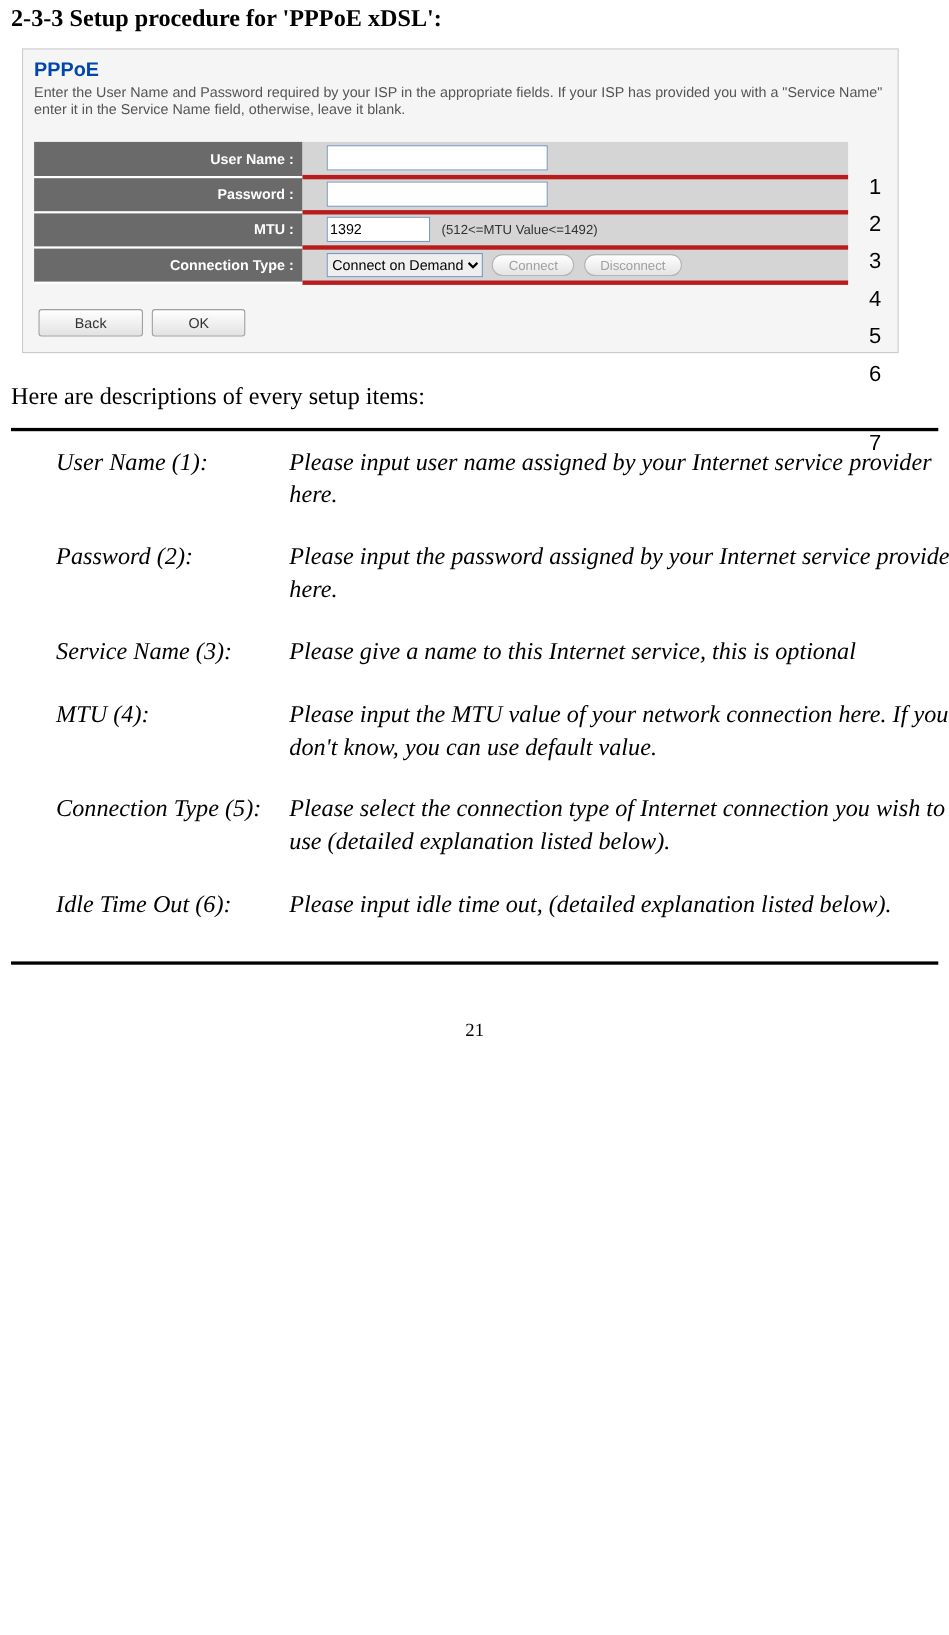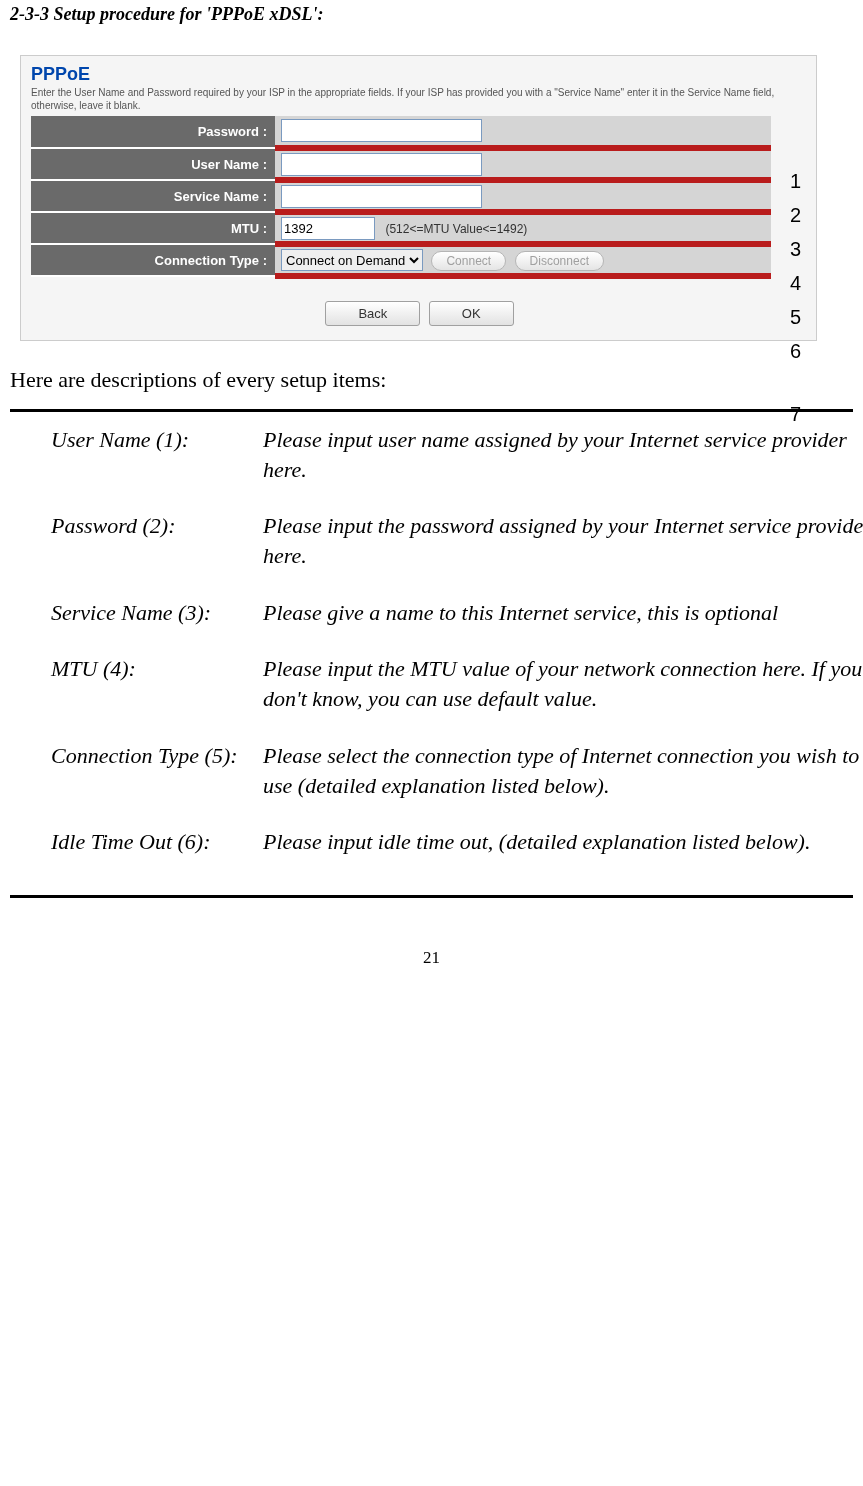--- a/index.html
+++ b/index.html
@@ -7,70 +7,69 @@
       margin: 0;
       padding: 0;
       background: #fff;
       color: #000;
       width: 863px;
     }
     .page {
       padding: 0 10px;
     }
     .section-title {
-      font-size: 18px;
+      font-size: 22px;
       font-weight: bold;
-      font-style: italic;
-      margin: 4px 0 30px 0;
+      margin: 4px 0 14px 0;
     }
     .screenshot-container {
       position: relative;
       margin: 0 0 20px 10px;
     }
     .screenshot {
       width: 775px;
       background: #f5f5f5;
       border: 1px solid #ccc;
       padding: 8px 10px 14px 10px;
       font-family: Arial, sans-serif;
       position: relative;
     }
     .pppoe-title {
       color: #0046ad;
       font-size: 18px;
       font-weight: bold;
       margin-bottom: 2px;
     }
     .pppoe-desc {
-      font-size: 10px;
+      font-size: 13px;
       color: #555;
       line-height: 1.25;
-      margin-bottom: 4px;
+      margin-bottom: 20px;
     }
     .form-table {
       width: 740px;
       border-collapse: collapse;
     }
     .form-table tr {
       height: 32px;
     }
     .label-cell {
       width: 235px;
       background: #6a6a6a;
       color: #fff;
       text-align: right;
       padding-right: 8px;
       font-size: 13px;
       font-weight: bold;
       border-bottom: 2px solid #fff;
     }
     .input-cell {
       background: #d5d5d5;
-      padding-left: 6px;
-      border-bottom: 6px solid #b91c1c;
+      padding-left: 22px;
+      border-bottom: 4px solid #b91c1c;
       vertical-align: middle;
     }
     .input-cell input[type="text"],
     .input-cell input[type="password"] {
       height: 19px;
       border: 1px solid #7a9ac0;
       font-size: 13px;
       padding-left: 2px;
     }
     .input-cell select {
@@ -88,21 +87,21 @@
       background: linear-gradient(#fff, #e4e4e4);
       border: 1px solid #b5b5b5;
       border-radius: 10px;
       color: #a0a0a0;
       font-size: 12px;
       padding: 2px 14px;
       margin-left: 4px;
       cursor: default;
     }
     .bottom-buttons {
-      text-align: center;
+      text-align: left;
       margin-top: 22px;
       padding-right: 2px;
     }
     .btn-main {
       display: inline-block;
       background: linear-gradient(#fff, #e2e2e2);
       border: 1px solid #a0a0a0;
       border-radius: 3px;
       color: #333;
       font-size: 13px;
@@ -165,35 +164,29 @@
   <div class="section-title">2-3-3 Setup procedure for 'PPPoE xDSL':</div>
 
   <div class="screenshot-container">
     <div class="screenshot">
       <div class="pppoe-title">PPPoE</div>
       <div class="pppoe-desc">Enter the User Name and Password required by your ISP in the appropriate fields. If your ISP has provided you with a "Service Name" enter it in the Service Name field, otherwise, leave it blank.</div>
 
       <table class="form-table">
         <tbody>
             <tr>
+          <td class="label-cell">User Name :</td>
+          <td class="input-cell">
+            <input type="text" style="width: 195px;" value="">
+          </td>
+        </tr>
+        <tr>
           <td class="label-cell">Password :</td>
           <td class="input-cell">
             <input type="password" style="width: 195px;" value="">
-          </td>
-        </tr>
-        <tr>
-          <td class="label-cell">User Name :</td>
-          <td class="input-cell">
-            <input type="text" style="width: 195px;" value="">
-          </td>
-        </tr>
-        <tr>
-          <td class="label-cell">Service Name :</td>
-          <td class="input-cell">
-            <input type="text" style="width: 195px;" value="">
           </td>
         </tr>
         <tr>
           <td class="label-cell">MTU :</td>
           <td class="input-cell">
             <input type="text" style="width: 88px;" value="1392">
             <span class="hint">(512&lt;=MTU Value&lt;=1492)</span>
           </td>
         </tr>
         <tr>

